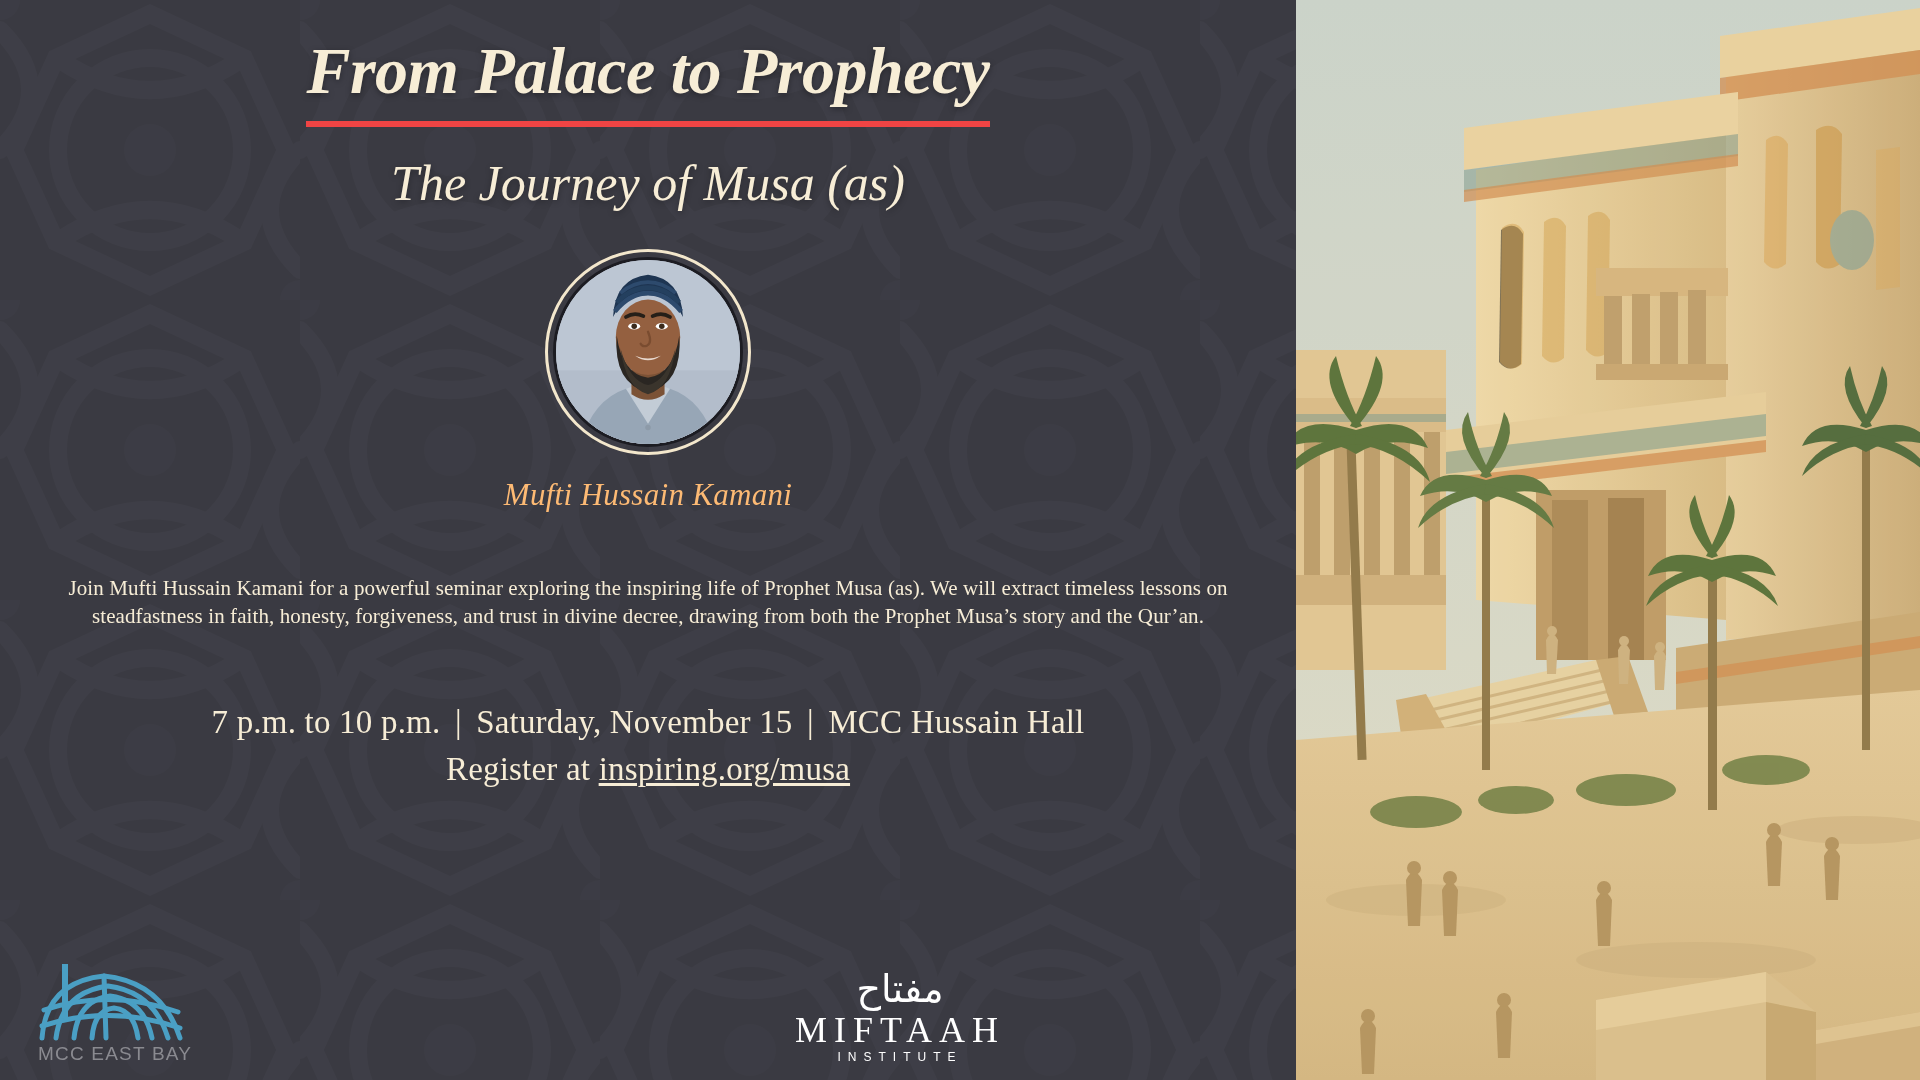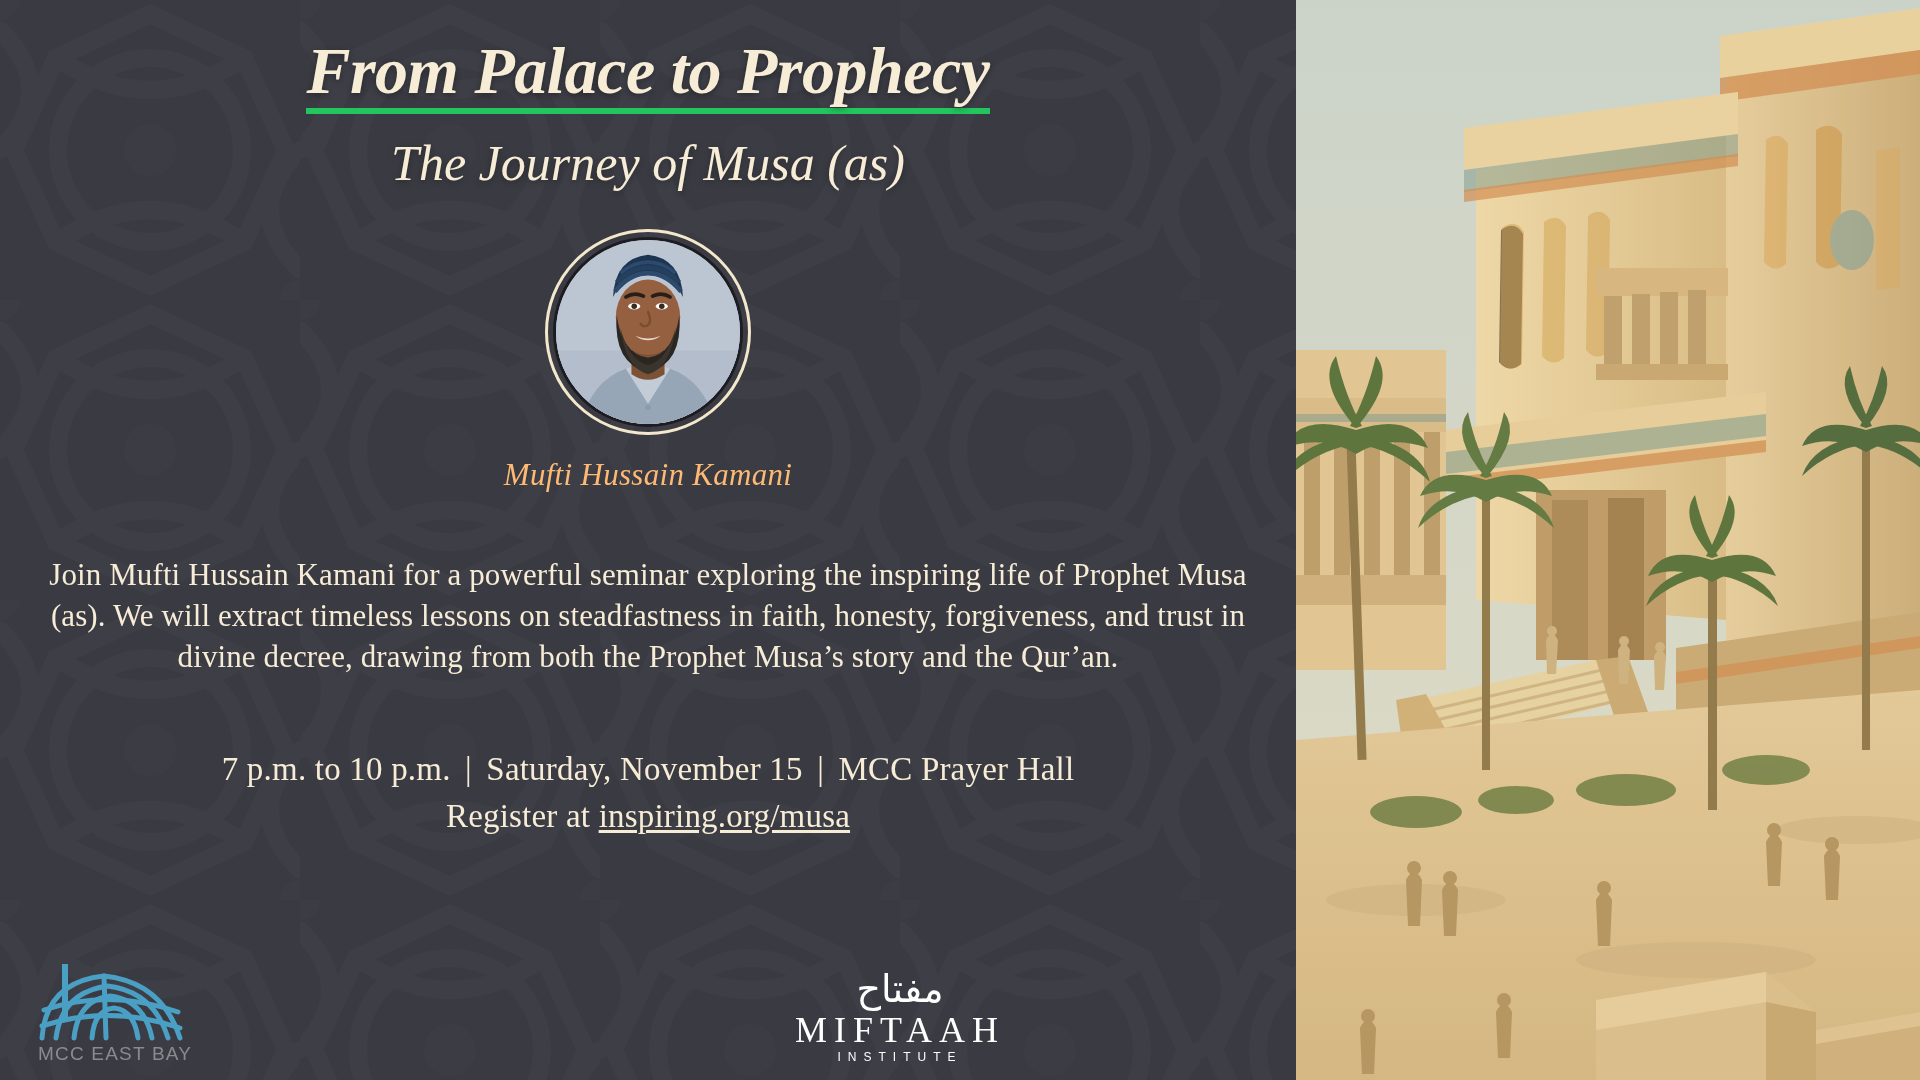--- a/index.html
+++ b/index.html
@@ -33,30 +33,30 @@
   }
 
   .title {
     font-size:66px;
     font-weight:bold;
     font-style:italic;
     color:#f7edd6;
     letter-spacing:-.5px;
     line-height:1.05;
     display:inline-block;
-    border-bottom:6px solid #22c55e;
-    padding-bottom:3px;
+    border-bottom:6px solid #ef4444;
+    padding-bottom:16px;
     margin-top:10px;
     text-shadow:0 2px 6px rgba(0,0,0,.35);
   }
   .subtitle {
     font-size:50px;
     font-style:italic;
     color:#f7edd6;
-    margin-top:22px;
+    margin-top:29px;
     line-height:1.1;
     text-shadow:0 2px 6px rgba(0,0,0,.3);
   }
 
   .portrait-wrap {
     margin:38px auto 0 auto;
     width:206px; height:206px;
     border-radius:50%;
     border:3px solid #f3e7cc;
     padding:5px;
@@ -75,21 +75,21 @@
 
   .speaker-name {
     font-size:31px;
     font-style:italic;
     color:#fdba74;
     margin-top:22px;
     letter-spacing:.3px;
   }
 
   .description {
-    font-size:31px;
+    font-size:21px;
     color:#f7edd6;
     line-height:1.32;
     margin:62px auto 0 auto;
     max-width:1225px;
     letter-spacing:.1px;
   }
 
   .details {
     margin-top:68px;
     font-size:33px;
@@ -213,21 +213,21 @@
       <div class="speaker-name">Mufti Hussain Kamani</div>
 
       <p class="description">Join Mufti Hussain Kamani for a powerful seminar exploring the inspiring life of Prophet Musa (as). We will extract timeless lessons on steadfastness in faith, honesty, forgiveness, and trust in divine decree, drawing from both the Prophet Musa’s story and the Qur’an.</p>
 
       <div class="details">
         <div>
           <span>7 p.m. to 10 p.m.</span>
           <span class="sep">|</span>
           <span>Saturday, November 15</span>
           <span class="sep">|</span>
-          <span>MCC Prayer Hall</span>
+          <span>MCC Hussain Hall</span>
         </div>
         <div class="register-line">
           <span>Register at </span><a class="register-url" href="#">inspiring.org/musa</a>
         </div>
       </div>
     </div>
 
     <div class="logo-mcc">
       <svg viewBox="0 0 172 104" aria-hidden="true">
         <g fill="none" stroke="#4a9fc4" stroke-width="5" stroke-linecap="round">

